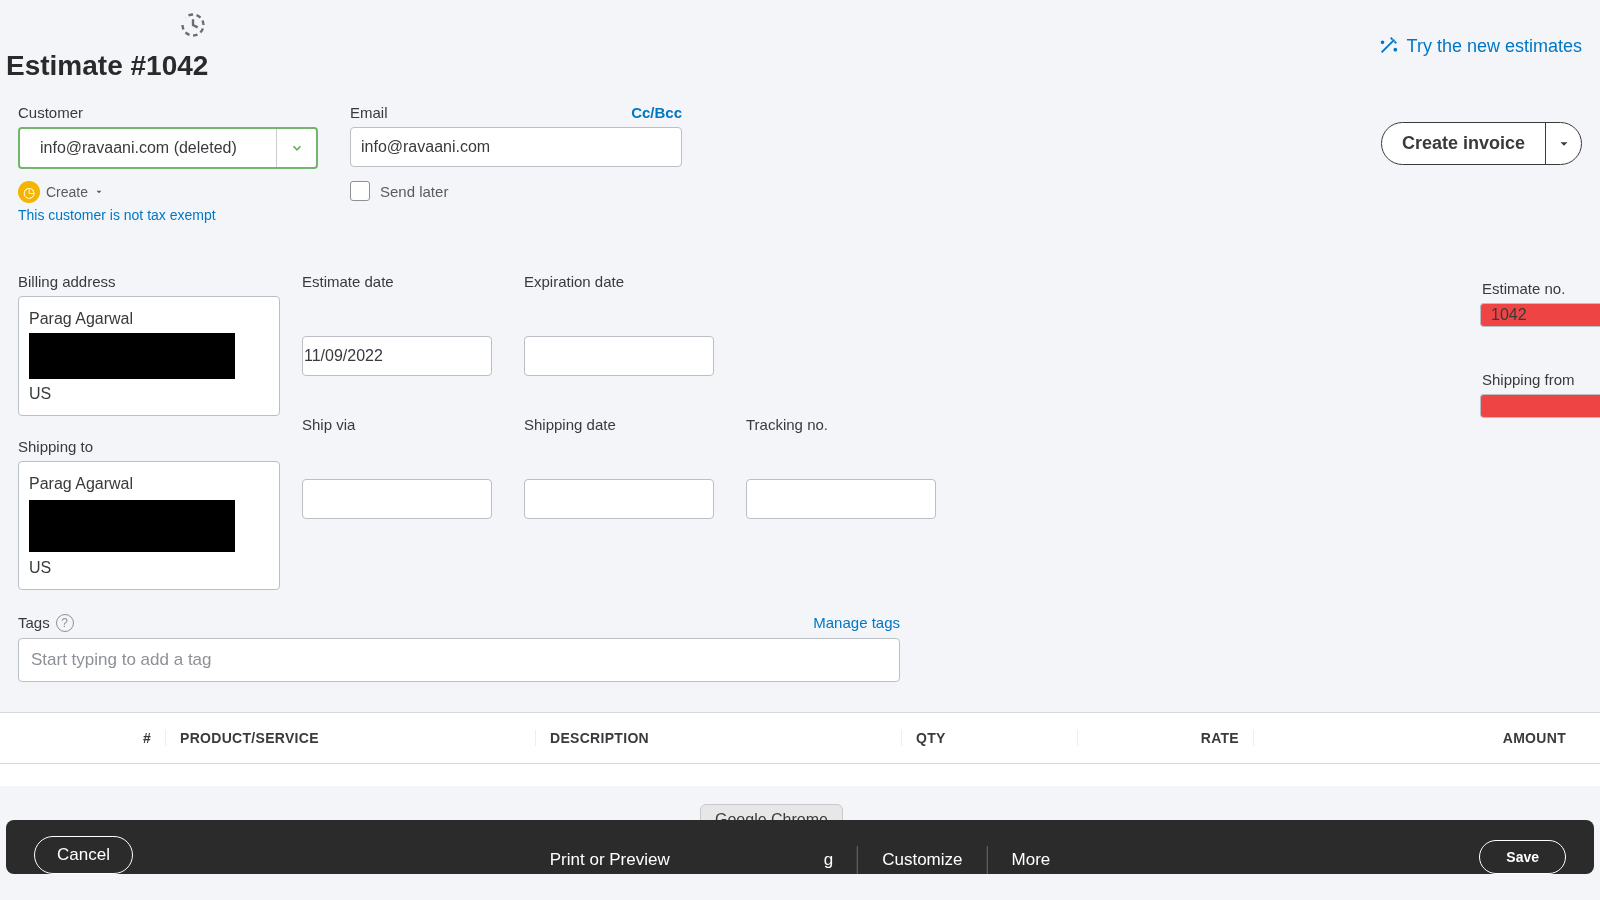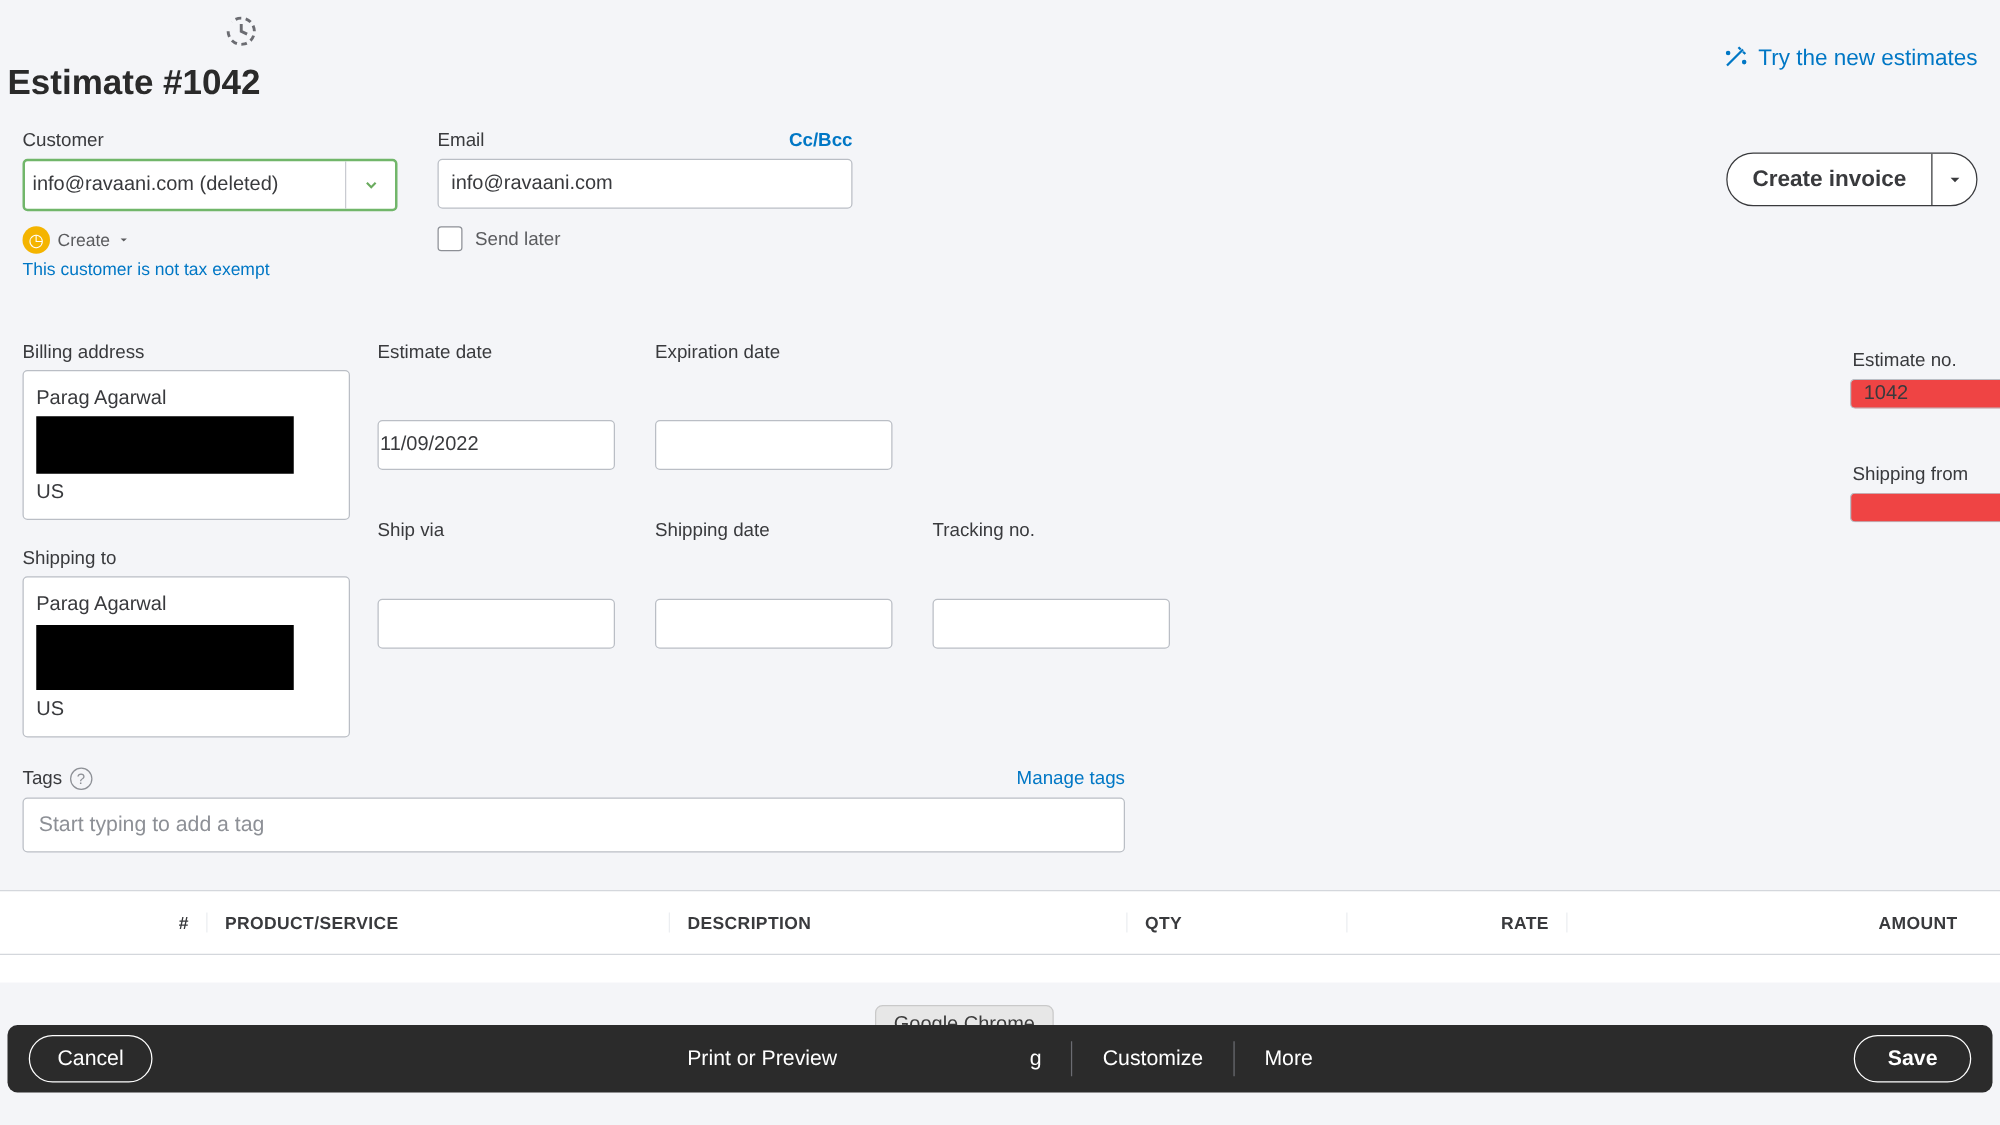--- a/index.html
+++ b/index.html
@@ -12,21 +12,21 @@
 .try-new { display: flex; align-items: center; gap: 8px; color: #0077c5; font-size: 18px; font-weight: 500; cursor:pointer;}
 .try-new svg { width: 22px; height: 22px; }
 
 .form-area { padding: 16px 18px 0 18px; }
 
 .row { display: flex; gap: 32px; }
 .field-label { font-size: 15px; color: #393a3d; margin-bottom: 6px; display: block; }
 
 .customer-block { width: 300px; }
 .customer-input-wrap { display: flex; border: 2px solid #71b66a; border-radius: 4px; background: #fff; height: 42px; }
-.customer-input { border: none; outline: none; flex: 1; padding: 0 6px; font-size: 16px; color:#393a3d; background:transparent;}
+.customer-input { border: none; outline: none; flex: 1; padding: 0 20px; font-size: 16px; color:#393a3d; background:transparent;}
 .customer-dd { width: 40px; border-left: 1px solid #c9cbd1; display:flex; align-items:center; justify-content:center; color:#6aab5e; cursor:pointer;}
 
 .status-row { display: flex; align-items: center; gap: 6px; margin-top: 12px; font-size: 14px; color: #5a5b5e; cursor:pointer;}
 .status-icon { width:22px; height:22px; border-radius:50%; background:#f4b400; display:inline-flex; align-items:center; justify-content:center; color:white; font-size:14px;}
 .tax-link { color: #0077c5; font-size: 14px; margin-top: 4px; display:block;}
 
 .email-block { width: 332px; position: relative; }
 .email-head { display:flex; justify-content:space-between; align-items:baseline; margin-bottom:6px;}
 .ccbcc { color: #0077c5; font-size: 15px; font-weight:600; cursor:pointer;}
 .text-input { width: 100%; height: 40px; border: 1px solid #babec5; border-radius: 4px; padding: 0 10px; font-size: 16px; background:#fff; color:#393a3d; outline:none;}
@@ -68,26 +68,26 @@
 .table-head { display:flex; border-top:1px solid #d4d7dc; border-bottom:1px solid #d4d7dc; height: 52px; align-items:center; font-size:14px; font-weight:700; letter-spacing:0.3px; color:#393a3d;}
 .th { padding: 0 14px; border-right:1px solid #eceef1;}
 .th-drag { width:32px;}
 .th-num { width:134px; text-align:right;}
 .th-prod { width:370px;}
 .th-desc { width:366px;}
 .th-qty { width:176px; text-align:left;}
 .th-rate { width:176px; text-align:right;}
 .th-amt { flex:1; text-align:right; border-right:none; padding-right: 34px;}
 
-.footer { position:absolute; left:0; right:0; bottom:26px; height:54px; background:#2b2b2b; color:#fff; display:flex; align-items:center; padding: 0 17px; border-radius: 8px; margin: 0 6px;}
+.footer { position:absolute; left:0; right:0; bottom:26px; height:54px; background:#2b2b2b; color:#fff; display:flex; align-items:flex-end; padding: 0 28px; border-radius: 8px; margin: 0 6px;}
 .cancel-btn { border:1px solid #fff; background:transparent; color:#fff; border-radius: 22px; padding: 8px 22px; font-size:17px; cursor:pointer;}
 .footer-center { position:absolute; left:50%; transform:translateX(-50%); display:flex; align-items:center; gap: 24px; font-size:17px;}
 .footer-center .sep { width:1px; height:28px; background:#6b6c72;}
 .footer-link { cursor:pointer;}
-.save-btn { margin-left:auto; border:1px solid #fff; background:transparent; color:#fff; border-radius: 22px; padding: 8px 26px; font-size:17px; font-weight:600; cursor:pointer;}
+.save-btn { margin-left:auto; border:1px solid #fff; background:transparent; color:#fff; border-radius: 22px; padding: 8px 26px; font-size:14px; font-weight:600; cursor:pointer;}
 
 .chrome-tip { position:absolute; left: 700px; bottom: 64px; background:#e7e7e7; border:1px solid #c9c9c9; border-radius:6px; padding: 6px 14px; font-size:16px; color:#3a3a3a;}
 .chrome-arrow { position:absolute; left: 766px; bottom:56px; width:0; height:0; border-left:8px solid transparent; border-right:8px solid transparent; border-top:10px solid #e7e7e7;}
 
 </style>
 </head>
 <body>
 
 <div class="header">
   <div class="header-left">

